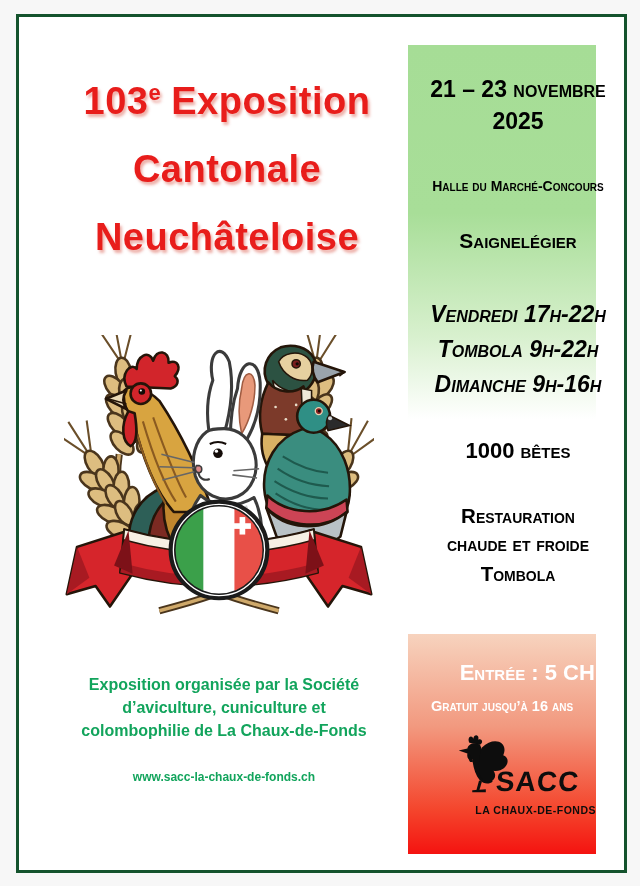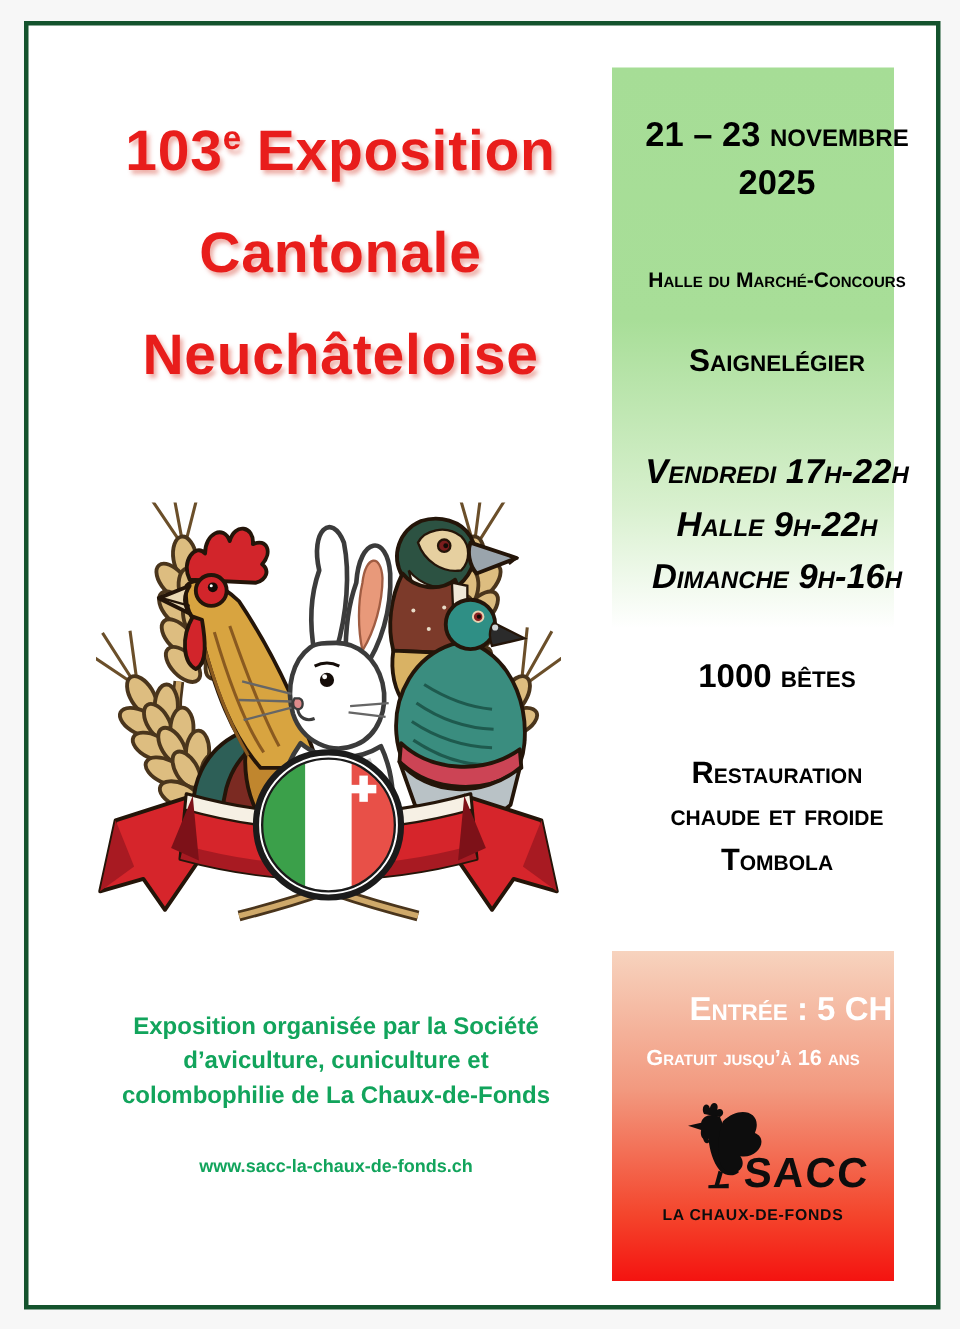--- a/index.html
+++ b/index.html
@@ -50,21 +50,21 @@
   .entry-panel{position:absolute;left:389px;top:617px;width:188px;height:220px;
     background:linear-gradient(180deg,#f7d3be 0%,#f2997f 42%,#f4452c 80%,#f41310 100%);}
   .entry-price{position:absolute;top:26px;width:100%;text-align:center;color:#fff;
     font-weight:bold;font-variant:small-caps;font-size:22px;padding-left:32px;}
   .entry-free{position:absolute;top:64px;width:100%;text-align:center;color:#fff;
     font-weight:bold;font-variant:small-caps;font-size:14.5px;}
   .logo{position:absolute;top:98px;left:0;width:188px;height:100px;}
   .logo-rooster{position:absolute;left:40px;top:2px;width:64px;height:62px;}
   .logo-acronym{position:absolute;left:88px;top:34px;font-size:28px;font-weight:bold;
     color:#0d0d0d;letter-spacing:1px;transform:skewX(-4deg);}
-  .logo-city{position:absolute;top:72px;width:100%;text-align:center;font-size:10.5px;
+  .logo-city{position:absolute;top:72px;width:100%;text-align:right;font-size:10.5px;
     font-weight:bold;color:#0d0d0d;letter-spacing:.5px;}
 </style>
 </head>
 <body>
 
 <div class="page">
 
   <div class="title-block">
     <div class="title-line"><span>103</span><sup>e</sup><span class="title-word">Exposition</span></div>
     <div class="title-line">Cantonale</div>
@@ -198,21 +198,21 @@
     <div class="org-line">colombophilie de La Chaux-de-Fonds</div>
     <div class="org-url">www.sacc-la-chaux-de-fonds.ch</div>
   </div>
 
   <div class="info-panel"></div>
   <div class="rc rc-dates">21 – 23 novembre 2025</div>
   <div class="rc rc-venue">Halle du Marché-Concours</div>
   <div class="rc rc-city">Saignelégier</div>
   <div class="rc rc-hours">
     <div>Vendredi 17h-22h</div>
-    <div>Halle 9h-22h</div>
+    <div>Tombola 9h-22h</div>
     <div>Dimanche 9h-16h</div>
   </div>
   <div class="rc rc-animals">1000 bêtes</div>
   <div class="rc rc-services">
     <div>Restauration</div>
     <div>chaude et froide</div>
   </div>
   <div class="rc rc-tombola">Tombola</div>
 
   <div class="entry-panel">

